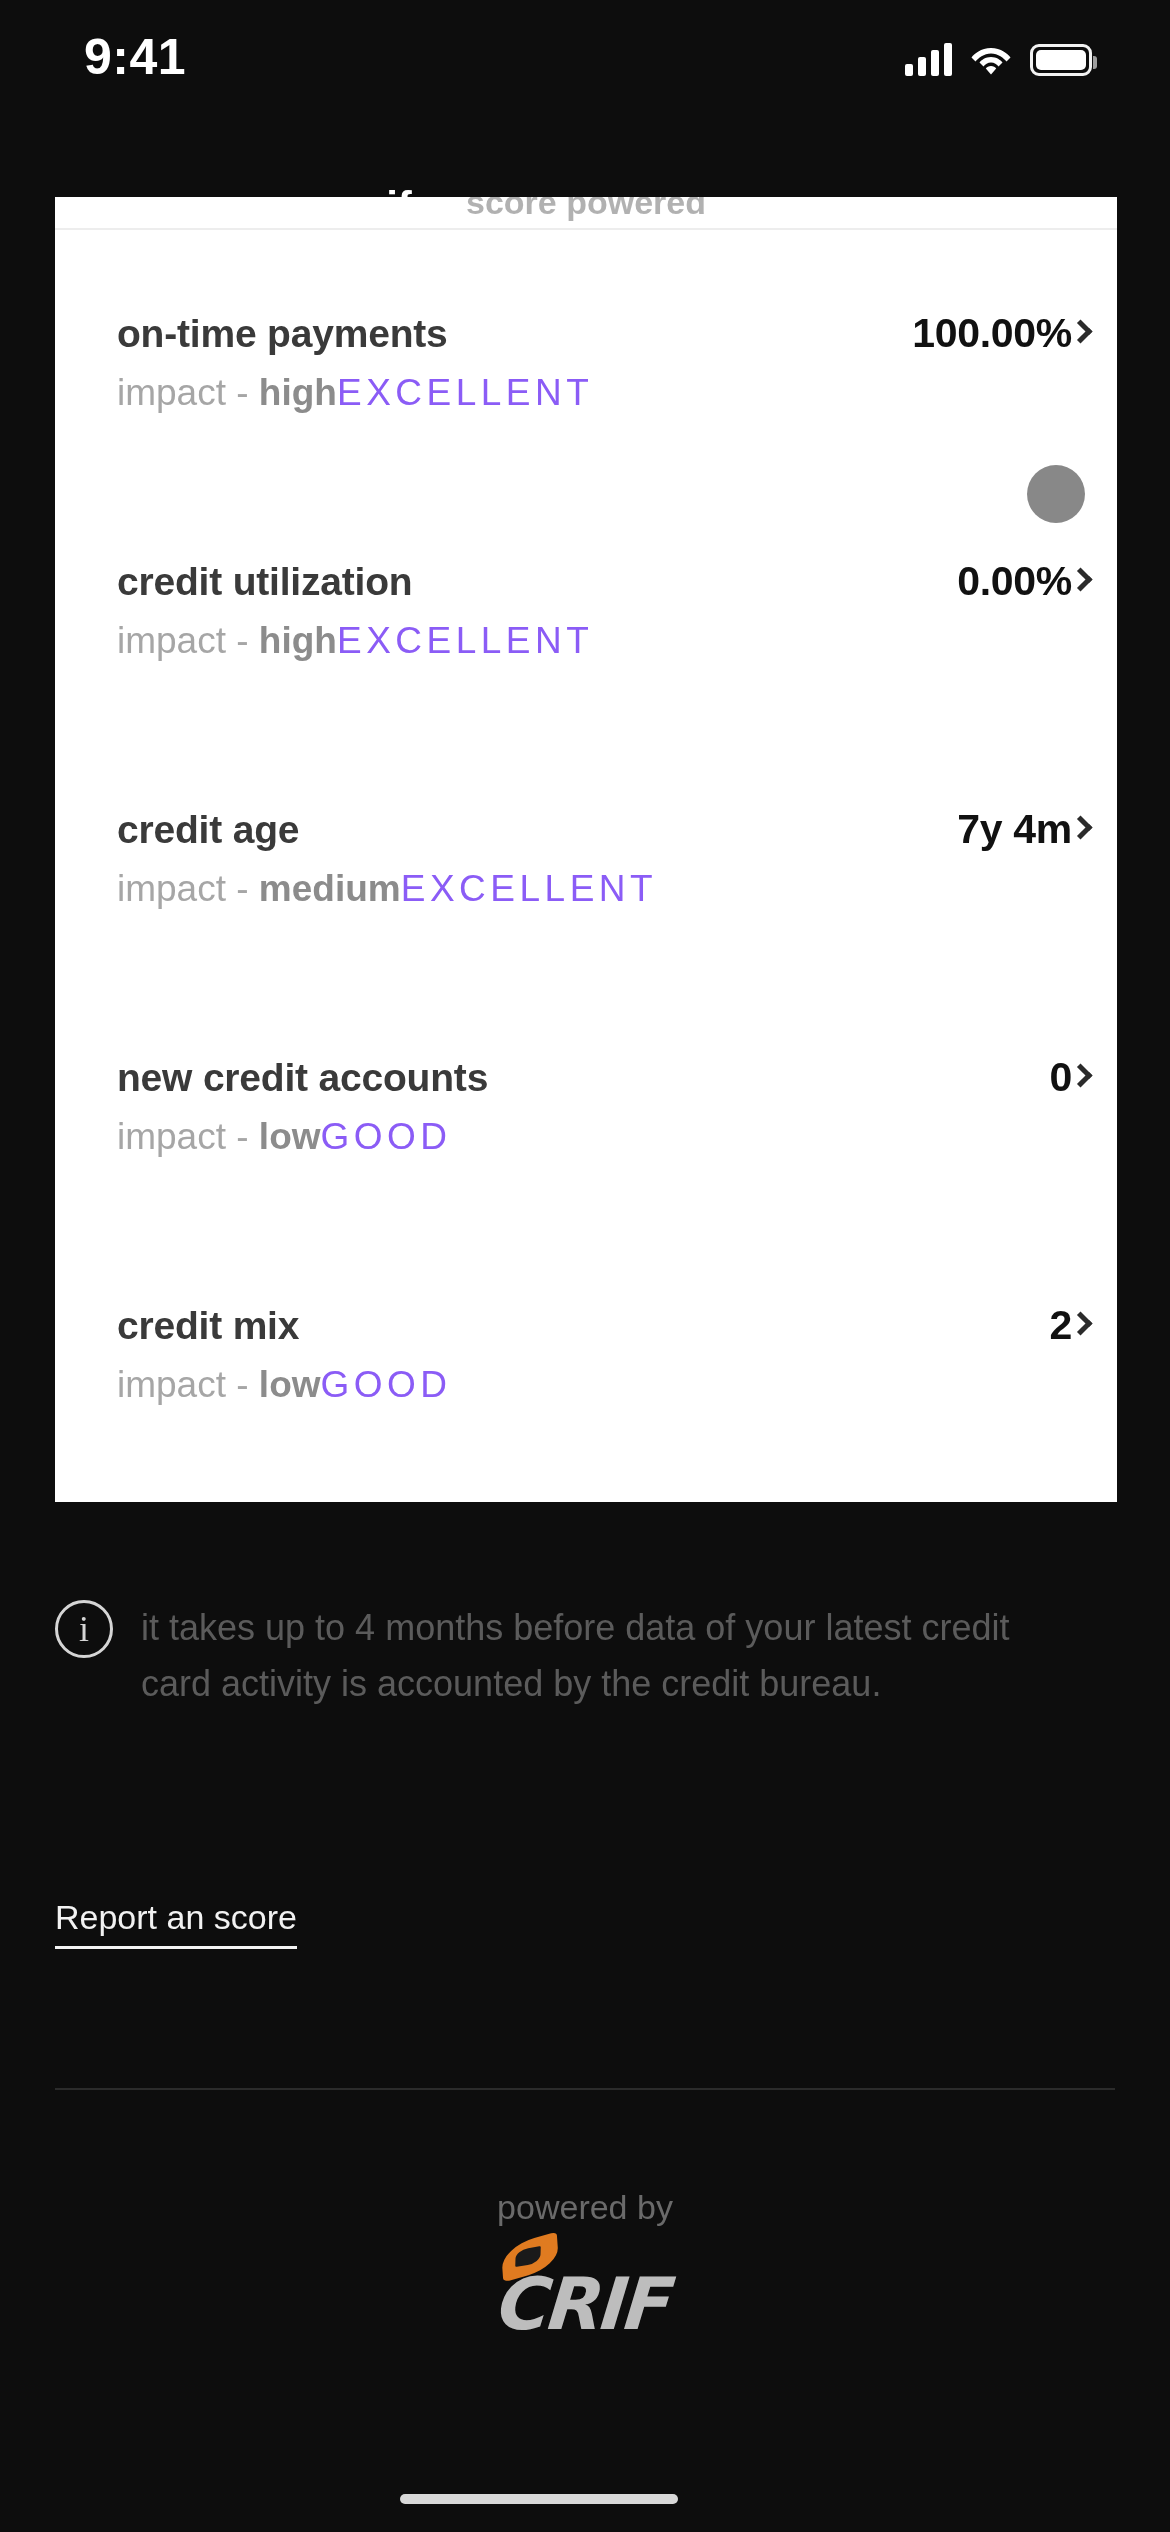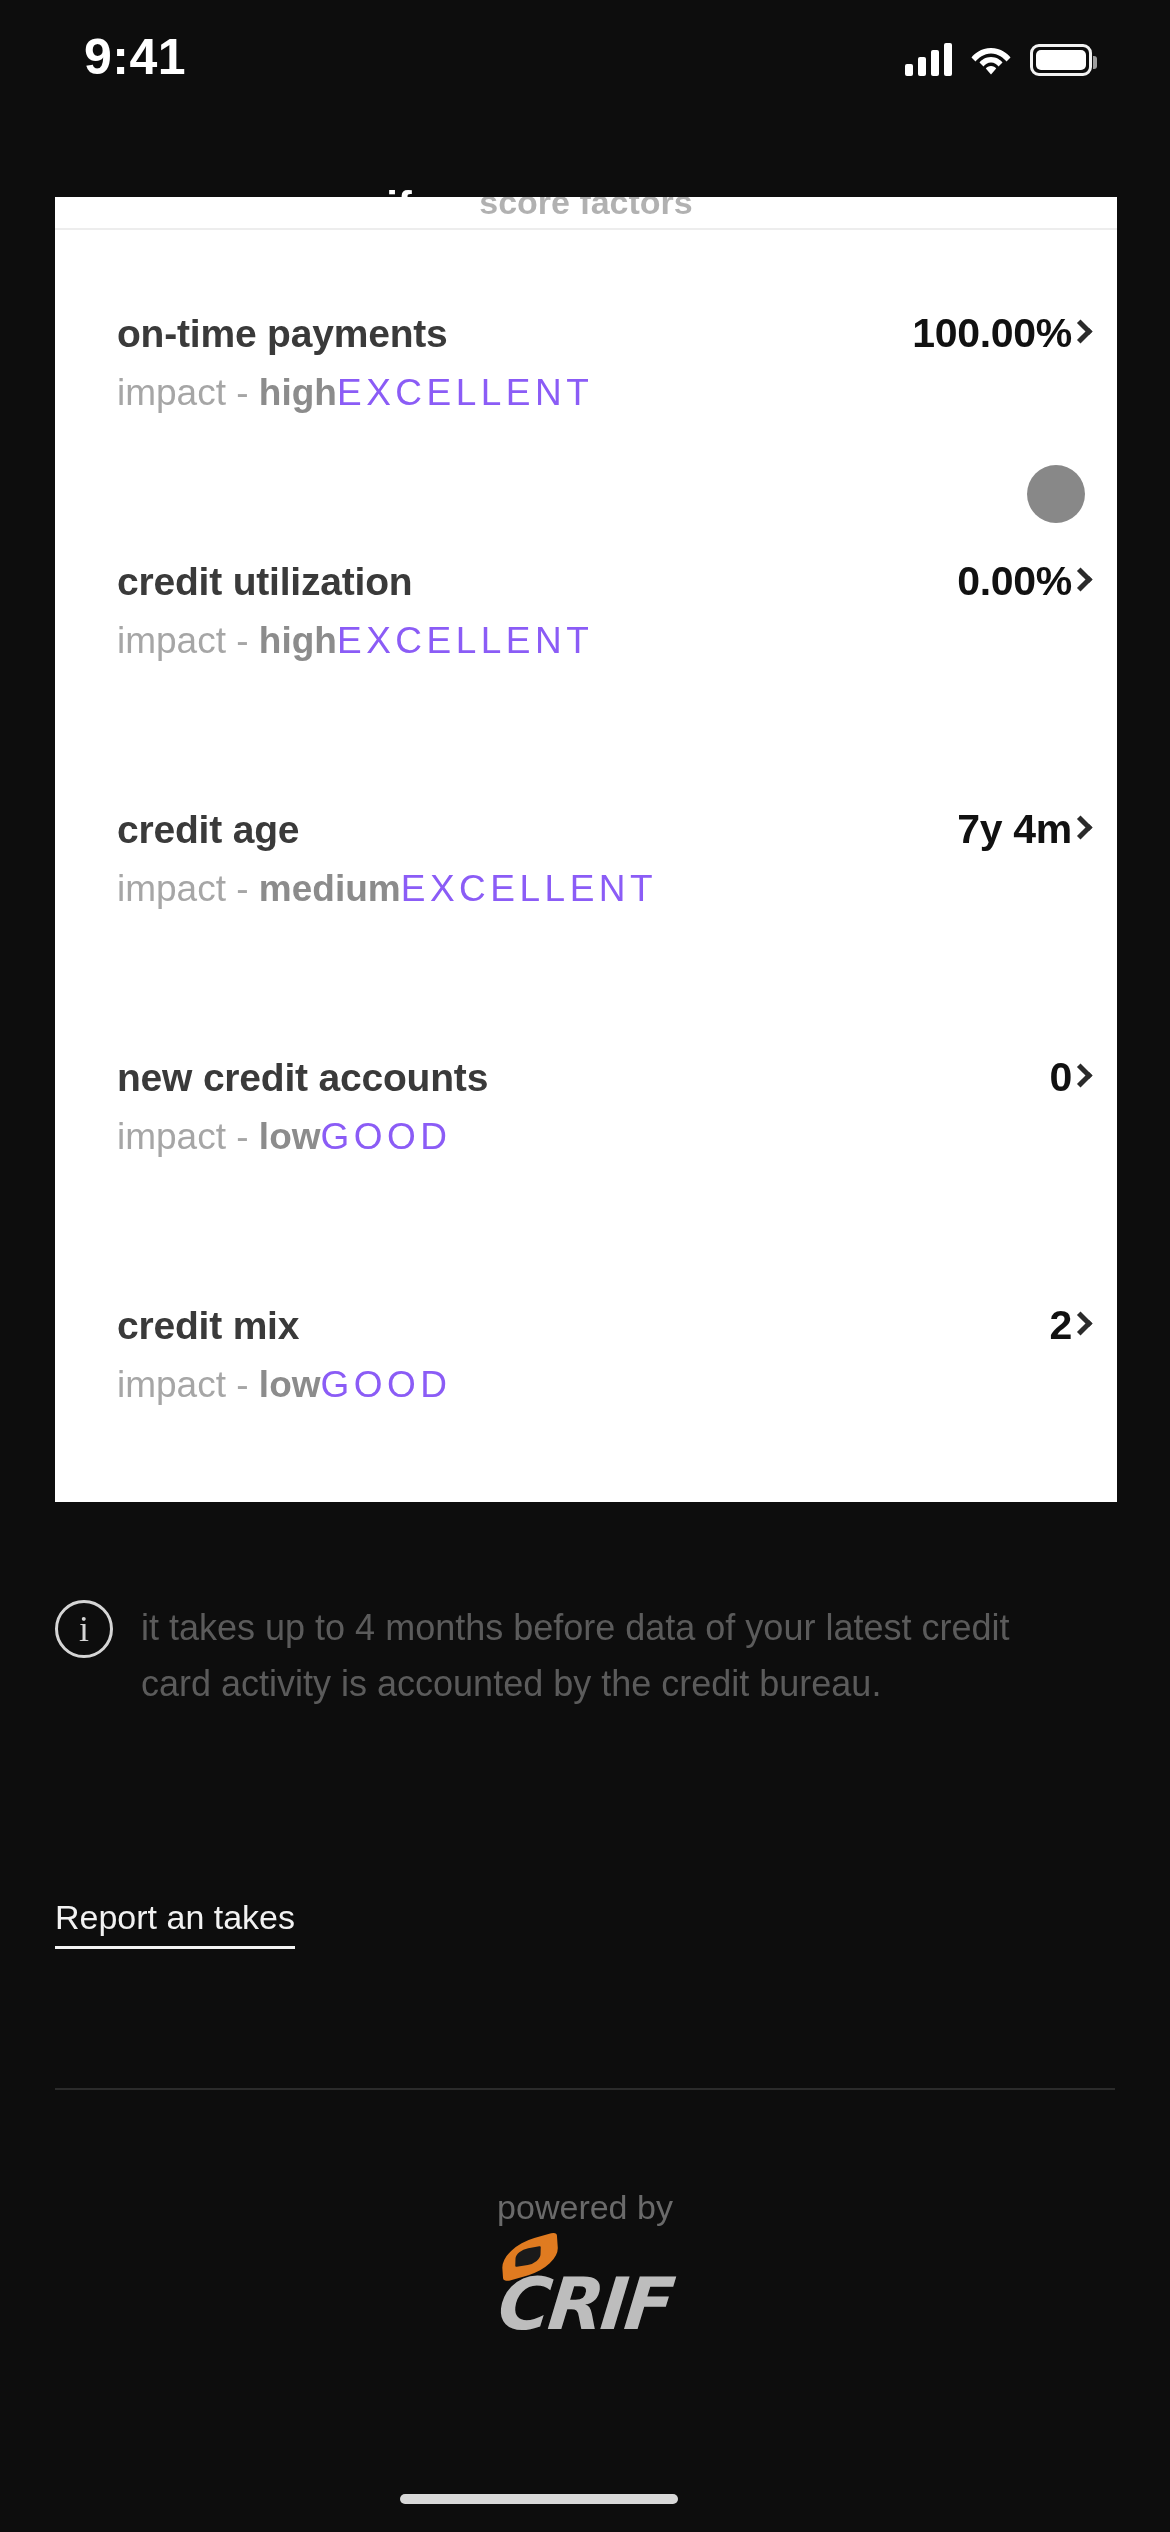--- a/index.html
+++ b/index.html
@@ -360,21 +360,21 @@
     <div class="back-btn">
       <svg width="74" height="56" viewBox="0 0 74 56">
         <line x1="6" y1="28" x2="72" y2="28" stroke="#ffffff" stroke-width="5"></line>
         <polyline points="22,14 6,28 22,42" fill="none" stroke="#ffffff" stroke-width="5" stroke-linecap="round" stroke-linejoin="round"></polyline>
       </svg>
     </div>
     <div class="nav-title">your crif score</div>
   </div>
 
   <div class="card">
-    <div class="card-peek">score factors</div>
+    <div class="card-peek">score powered</div>
     <div class="card-divider"></div>
 
     <div class="rows">
 
       <div class="row">
         <div class="row-top">
           <span class="row-title">on-time payments</span>
           <span class="row-valwrap">
             <span class="row-value">100.00%</span>
             <span class="chev"></span>
@@ -445,21 +445,21 @@
     </div>
 
     <div class="tap-circle"></div>
   </div>
 
   <div class="info-block">
     <div class="info-icon">i</div>
     <div class="info-text">it takes up to 4 months before data of your latest credit card activity is accounted by the credit bureau.</div>
   </div>
 
-  <div class="report-link">Report an takes</div>
+  <div class="report-link">Report an score</div>
 
   <div class="footer-divider"></div>
   <div class="powered-by">powered by</div>
   <div class="crif-logo">
     <span class="crif-wrap">
       <span class="crif-swoosh"></span>
       <span class="crif-text">CRIF</span>
     </span>
   </div>
 

